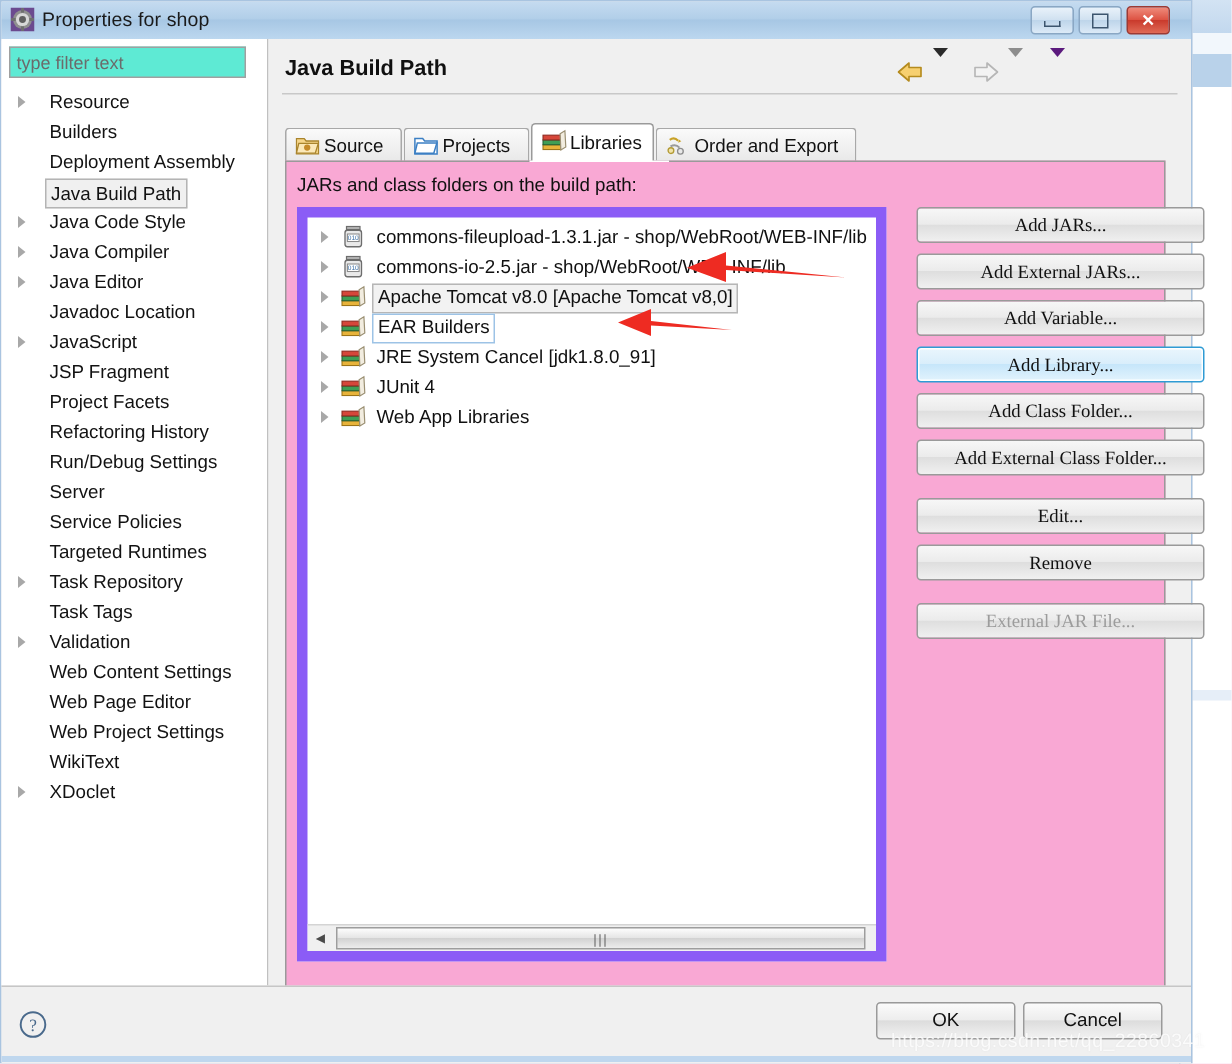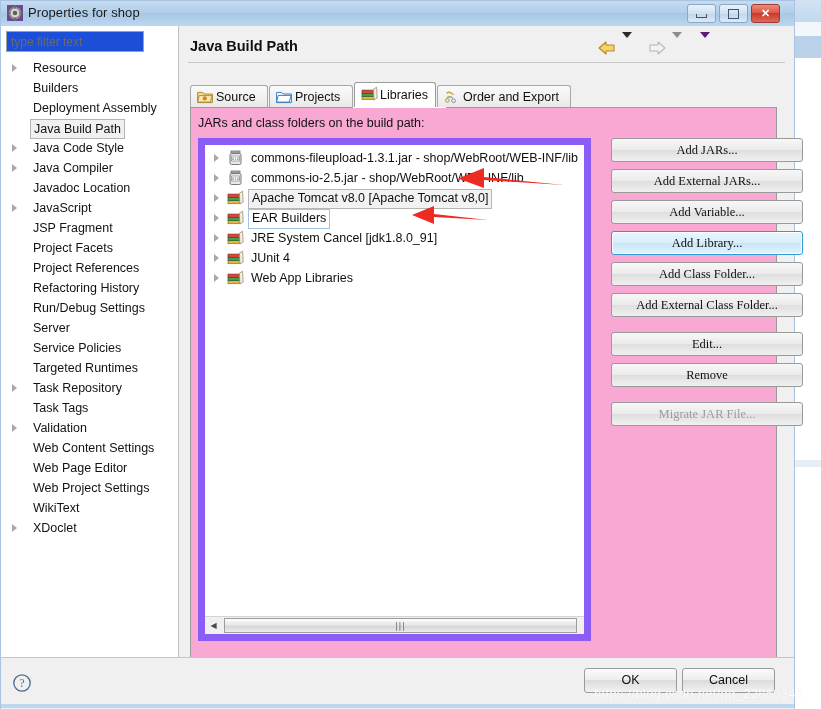--- a/index.html
+++ b/index.html
@@ -116,23 +116,23 @@
     position: absolute;
     left: 0; top: 0;
     width: 177px;
     height: 631px;
     background: #ffffff;
     border-right: 1px solid #c0c0c0;
   }
   #filter-input {
     position: absolute;
     left: 5px; top: 5px;
-    width: 138px; height: 21px;
+    width: 158px; height: 21px;
     border: 1px solid #a0a0a0;
-    background: #1d4ed8;
+    background: #5eead4;
     box-sizing: border-box;
     font-family: "Liberation Sans", sans-serif;
     font-size: 12px;
     color: #000;
     padding: 0 4px;
     outline: none;
   }
   #filter-input::placeholder { color: #6b6b6b; opacity: 1; }
   #tree-list {
     position: absolute;
@@ -494,34 +494,35 @@
           </div>
           <div class="tree-item">
             <span class="tw"></span>
             <span class="lbl">Java Code Style</span>
           </div>
           <div class="tree-item">
             <span class="tw"></span>
             <span class="lbl">Java Compiler</span>
           </div>
           <div class="tree-item">
+            <span class="tw"></span>
+            <span class="lbl">Java Editor</span>
+          </div>
+          <div class="tree-item">
             <span class="lbl">Javadoc Location</span>
           </div>
           <div class="tree-item">
             <span class="tw"></span>
             <span class="lbl">JavaScript</span>
           </div>
           <div class="tree-item">
             <span class="lbl">JSP Fragment</span>
           </div>
           <div class="tree-item">
             <span class="lbl">Project Facets</span>
-          </div>
-          <div class="tree-item">
-            <span class="lbl">Project References</span>
           </div>
           <div class="tree-item">
             <span class="lbl">Refactoring History</span>
           </div>
           <div class="tree-item">
             <span class="lbl">Run/Debug Settings</span>
           </div>
           <div class="tree-item">
             <span class="lbl">Server</span>
           </div>
@@ -698,21 +699,21 @@
 
         <div id="btn-col">
             <div class="sq-btn">Add JARs...</div>
             <div class="sq-btn">Add External JARs...</div>
             <div class="sq-btn">Add Variable...</div>
             <div class="sq-btn focused">Add Library...</div>
             <div class="sq-btn">Add Class Folder...</div>
             <div class="sq-btn">Add External Class Folder...</div>
             <div class="sq-btn gap-top">Edit...</div>
             <div class="sq-btn">Remove</div>
-            <div class="sq-btn disabled gap-top">Migrate JAR File...</div>
+            <div class="sq-btn disabled gap-top">External JAR File...</div>
           </div>
       </div>
       <div id="tab-body-mask"></div>
     </div>
   </div>
 
   <div id="bottom-bar">
     <span id="help-icon">
       <svg width="20" height="20" viewBox="0 0 20 20">
         <circle cx="10" cy="10" r="8.2" fill="none" stroke="#4a6a8c" stroke-width="1.3"></circle>

